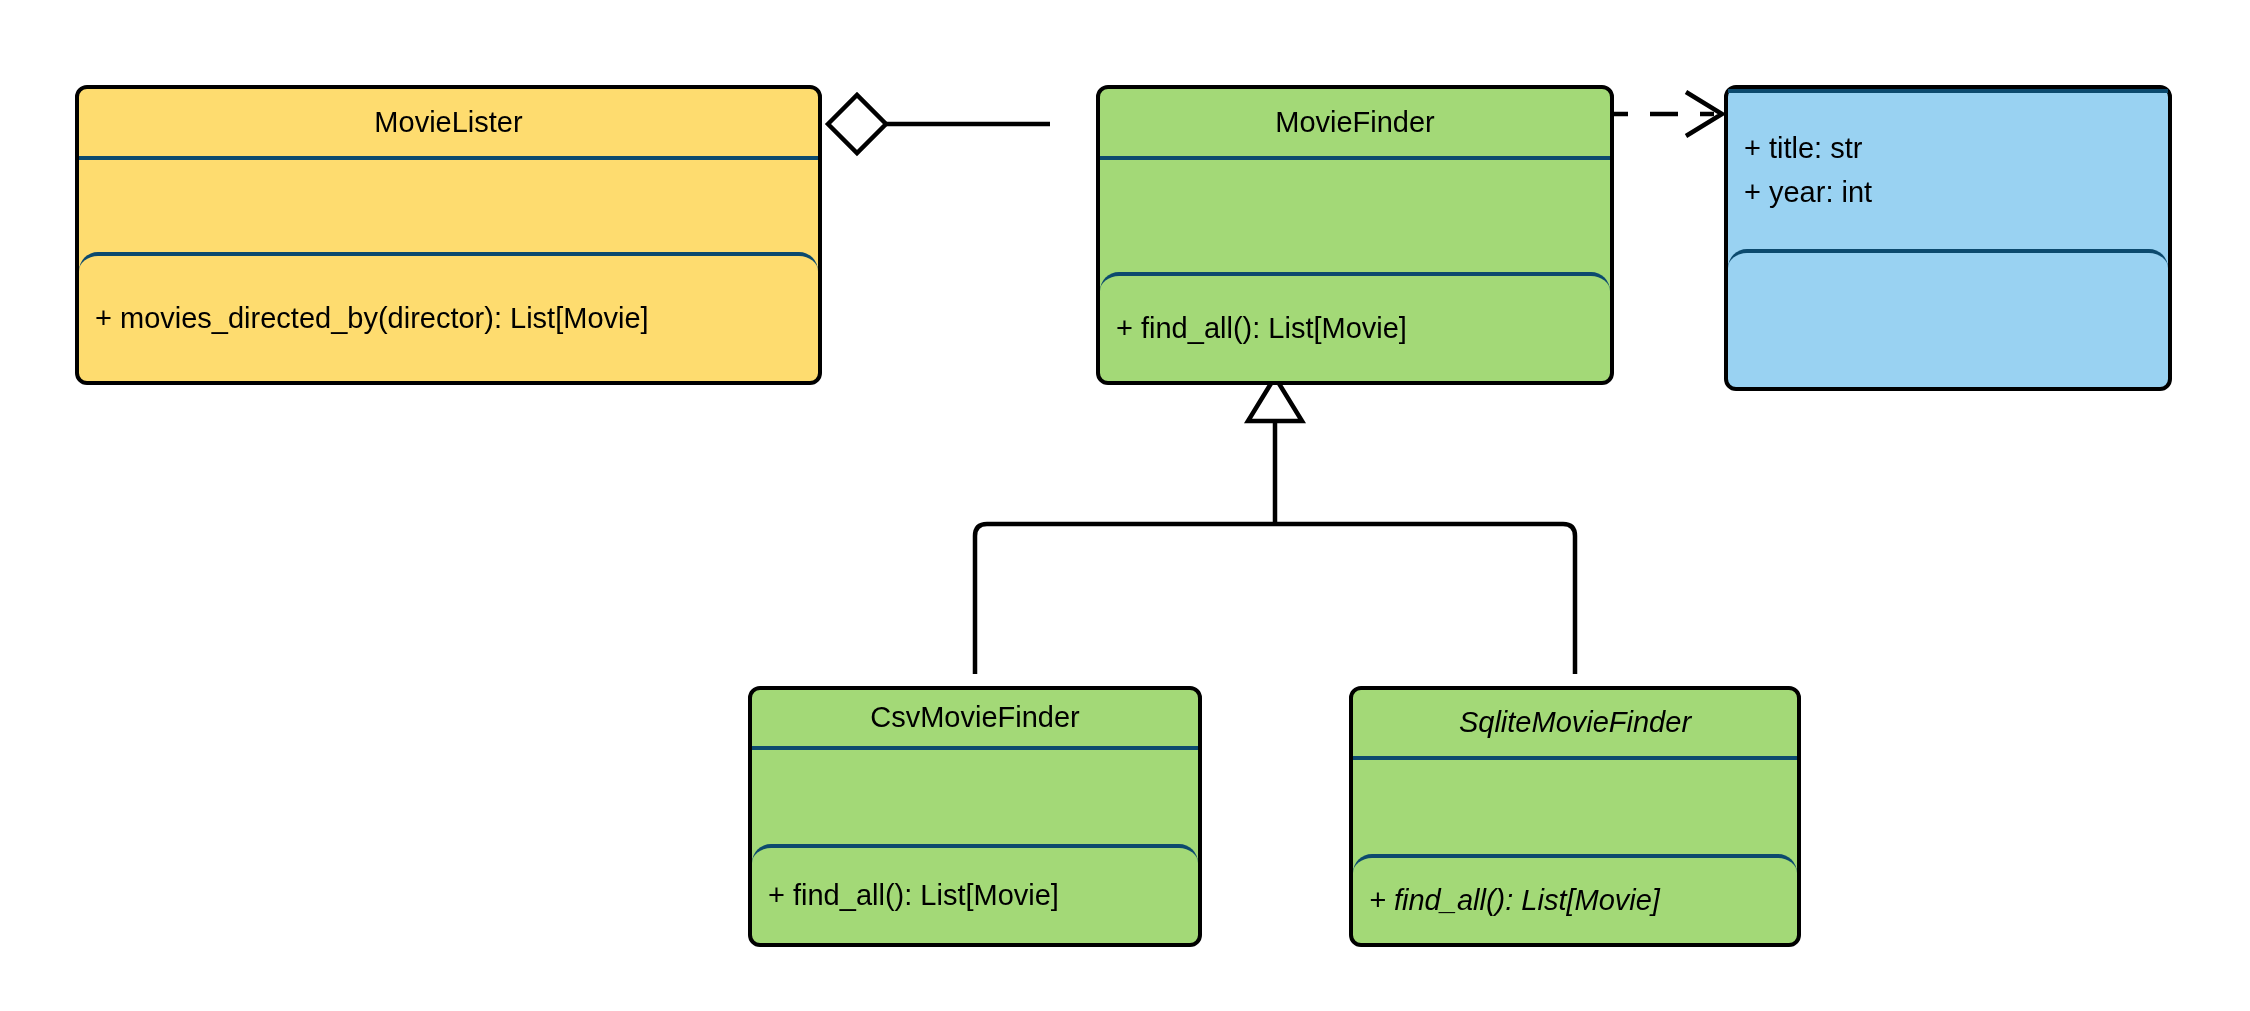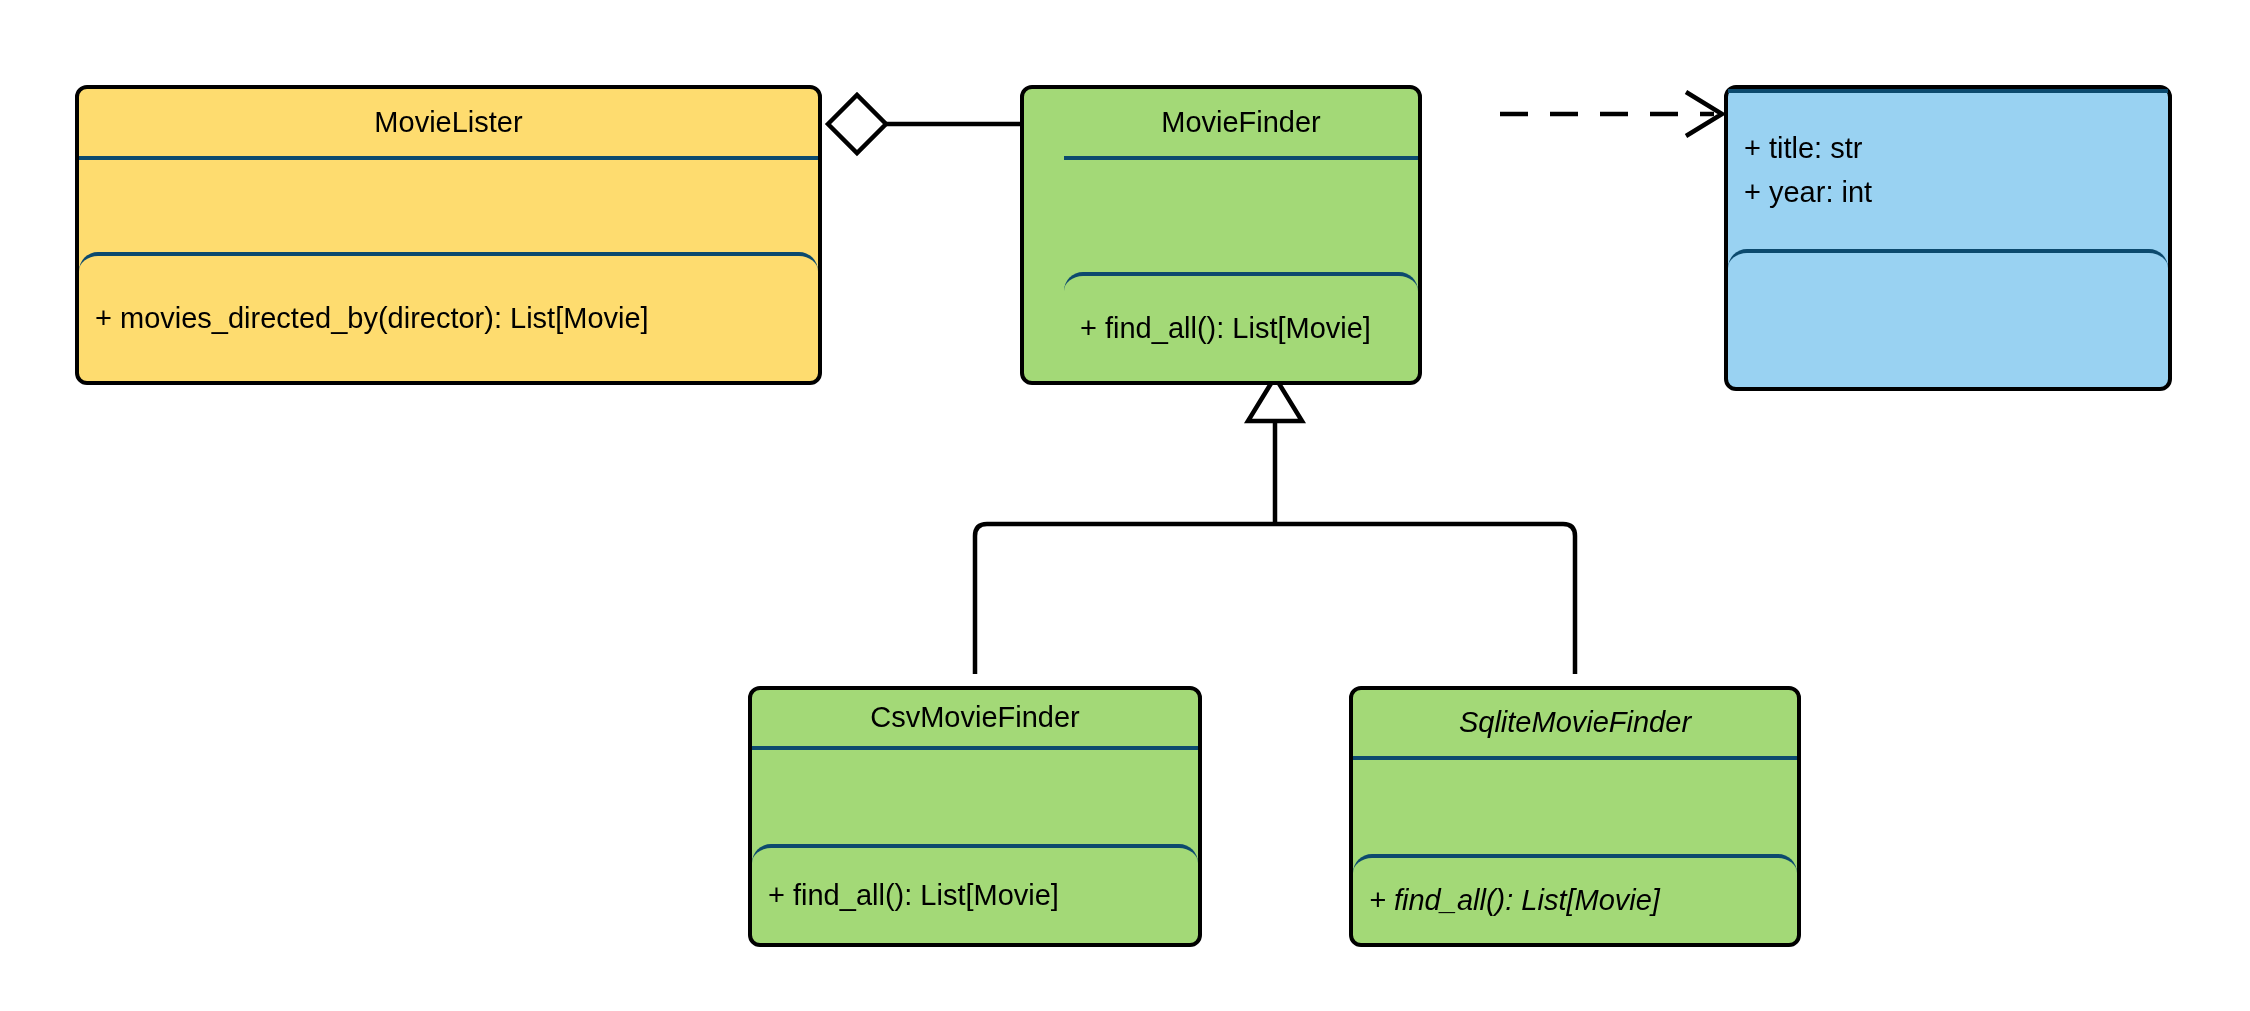--- a/index.html
+++ b/index.html
@@ -85,21 +85,21 @@
   </svg>
 
   <div class="uml-class c-yellow" style="left:75px; top:73px; width:747px; height:300px;">
     <div class="sec title" style="height:67px">MovieLister</div>
     <div class="sec attrs" style="height:96px"></div>
     <div class="sec methods">
       <div class="member">+ movies_directed_by(director): List[Movie]</div>
     </div>
   </div>
 
-  <div class="uml-class c-green" style="left:1020px; top:73px; width:402px; height:300px;padding-left:40px;">
+  <div class="uml-class c-green" style="left:1096px; top:73px; width:518px; height:300px;">
     <div class="sec title" style="height:67px">MovieFinder</div>
     <div class="sec attrs" style="height:116px"></div>
     <div class="sec methods">
       <div class="member">+ find_all(): List[Movie]</div>
     </div>
   </div>
 
   <div class="uml-class c-blue" style="left:1724px; top:73px; width:448px; height:306px;">
     <div class="sec attrs" style="height:160px">
       <div class="member">+ title: str</div>

